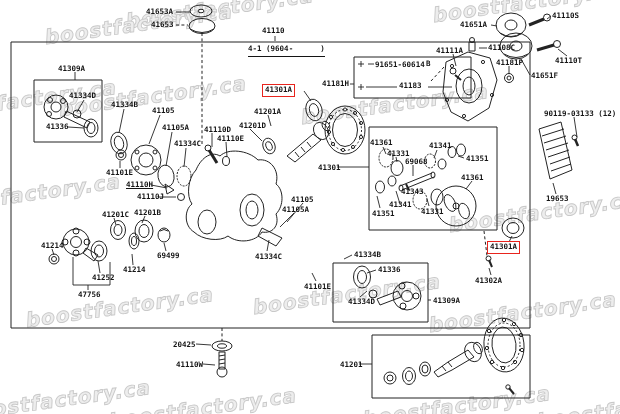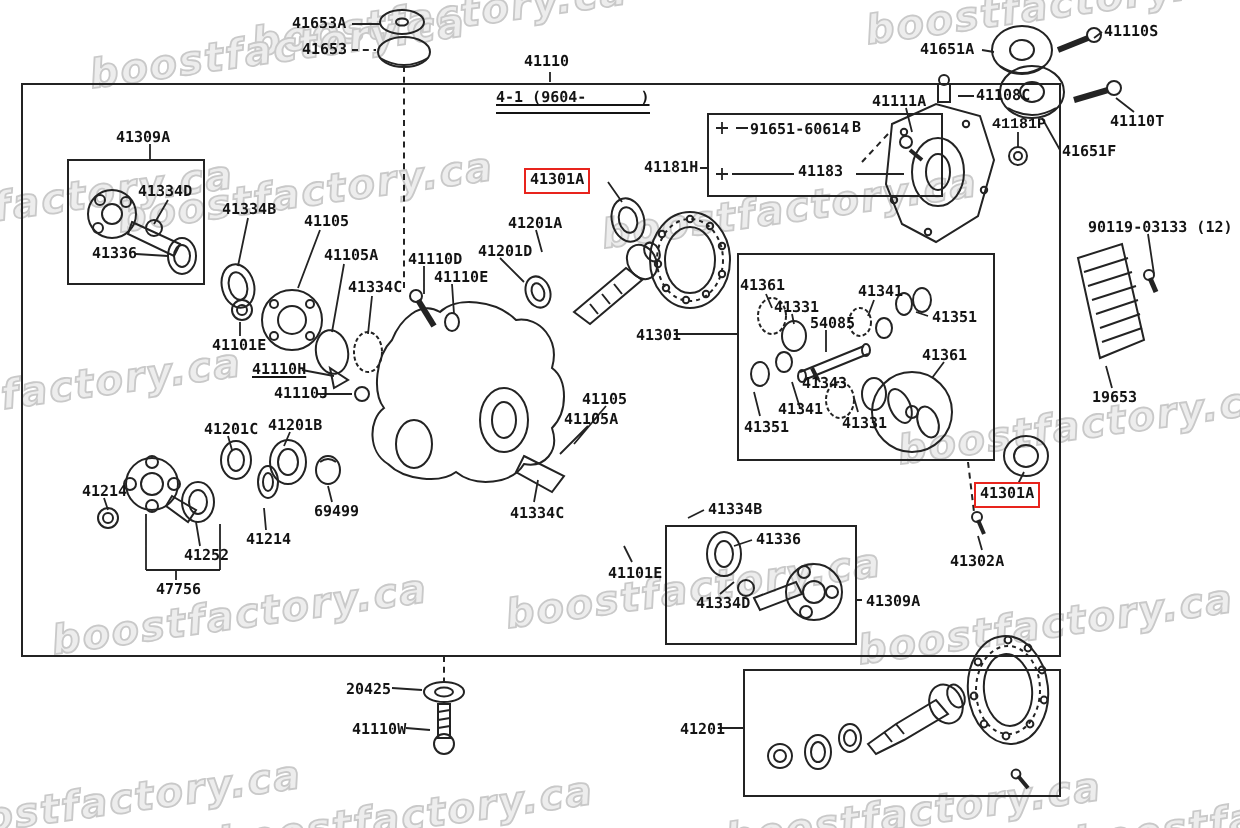--- a/index.html
+++ b/index.html
@@ -306,21 +306,21 @@
       <rect x="219" y="352" width="6" height="17"></rect>
       <path d="M219,356 L225,355 M219,360 L225,359 M219,364 L225,363"></path>
       <circle cx="222" cy="372" r="5"></circle>
     </g>
   </svg>
 
   <div style="position:absolute;left:0;top:0;width:620px;height:414px;z-index:5;">
       <span class="lbl" style="left: 146px; top: 8px;">41653A</span>
       <span class="lbl" style="left: 151px; top: 21px;">41653</span>
       <span class="lbl" style="left: 262px; top: 27px;">41110</span>
-      <span class="lbl u" style="left: 248px; top: 45px; text-decoration: underline;">4-1 (9604-      )</span>
+      <span class="lbl u" style="left: 248px; top: 45px;">4-1 (9604-      )</span>
       <span class="lbl" style="left: 58px; top: 65px;">41309A</span>
       <span class="lbl" style="left: 69px; top: 92px;">41334D</span>
       <span class="lbl" style="left: 46px; top: 123px;">41336</span>
       <span class="lbl" style="left: 111px; top: 101px;">41334B</span>
       <span class="lbl" style="left: 152px; top: 107px;">41105</span>
       <span class="lbl" style="left: 162px; top: 124px;">41105A</span>
       <span class="lbl" style="left: 174px; top: 140px;">41334C</span>
       <span class="lbl" style="left: 204px; top: 126px;">41110D</span>
       <span class="lbl" style="left: 217px; top: 135px;">41110E</span>
       <span class="lbl" style="left: 106px; top: 169px;">41101E</span>
@@ -335,31 +335,31 @@
       <span class="lbl" style="left: 78px; top: 291px;">47756</span>
       <span class="lbl" style="left: 254px; top: 108px; text-align: center;">41201A</span>
       <span class="lbl" style="left: 239px; top: 122px;">41201D</span>
       <span class="lbl red" style="left: 262px; top: 84px; border-color: rgb(232, 36, 29);">41301A</span>
       <span class="lbl" style="left: 322px; top: 80px;">41181H</span>
       <span class="lbl" style="left: 375px; top: 61px;">91651-60614</span>
       <span class="lbl" style="left: 426px; top: 60px;">B</span>
       <span class="lbl" style="left: 399px; top: 82px;">41183</span>
       <span class="lbl" style="left: 436px; top: 47px;">41111A</span>
       <span class="lbl" style="left: 488px; top: 44px;">41108C</span>
-      <span class="lbl" style="left: 496px; top: 59px; font-family: Liberation Mono, monospace;">41181P</span>
+      <span class="lbl" style="left: 496px; top: 59px;">41181P</span>
       <span class="lbl" style="left: 460px; top: 21px;">41651A</span>
       <span class="lbl" style="left: 552px; top: 12px;">41110S</span>
       <span class="lbl" style="left: 555px; top: 57px;">41110T</span>
       <span class="lbl" style="left: 531px; top: 72px;">41651F</span>
       <span class="lbl" style="left: 544px; top: 110px;">90119-03133 (12)</span>
       <span class="lbl" style="left: 546px; top: 195px;">19653</span>
       <span class="lbl" style="left: 318px; top: 164px;">41301</span>
       <span class="lbl" style="left: 370px; top: 139px;">41361</span>
       <span class="lbl" style="left: 387px; top: 150px;">41331</span>
-      <span class="lbl" style="left: 405px; top: 158px;">54085</span>
+      <span class="lbl" style="left: 405px; top: 158px;">69068</span>
       <span class="lbl" style="left: 429px; top: 142px;">41341</span>
       <span class="lbl" style="left: 466px; top: 155px;">41351</span>
       <span class="lbl" style="left: 461px; top: 174px;">41361</span>
       <span class="lbl" style="left: 401px; top: 188px;">41343</span>
       <span class="lbl" style="left: 389px; top: 201px;">41341</span>
       <span class="lbl" style="left: 372px; top: 210px;">41351</span>
       <span class="lbl" style="left: 421px; top: 208px;">41331</span>
       <span class="lbl" style="left: 291px; top: 196px;">41105</span>
       <span class="lbl" style="left: 282px; top: 206px;">41105A</span>
       <span class="lbl" style="left: 255px; top: 253px;">41334C</span>

